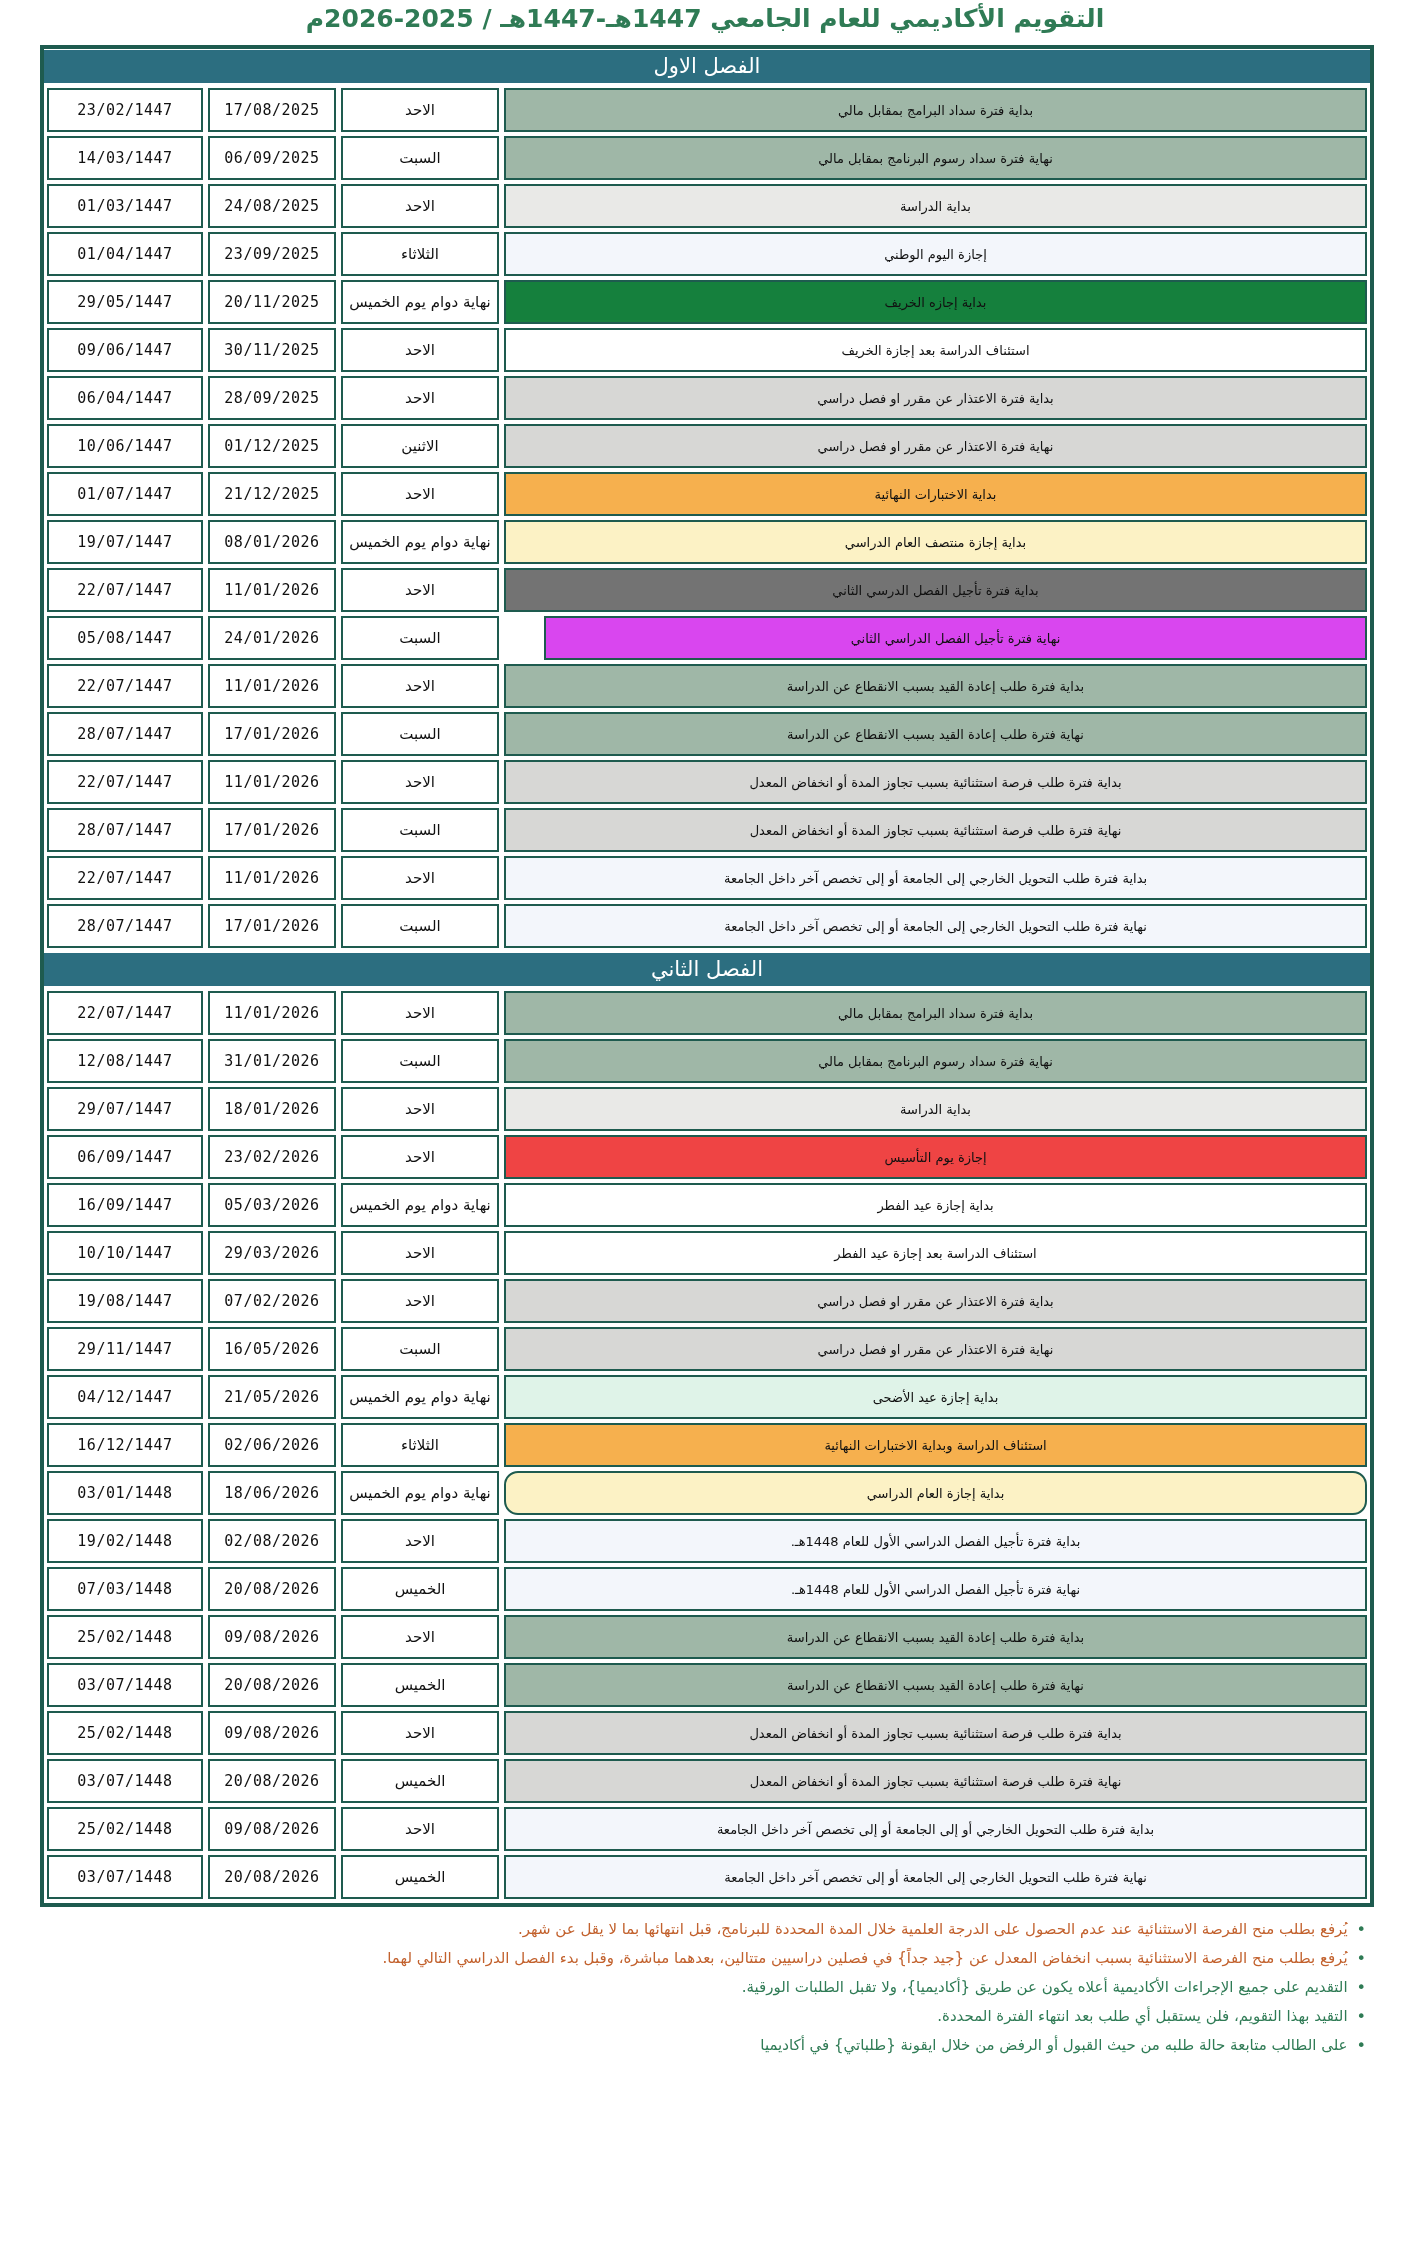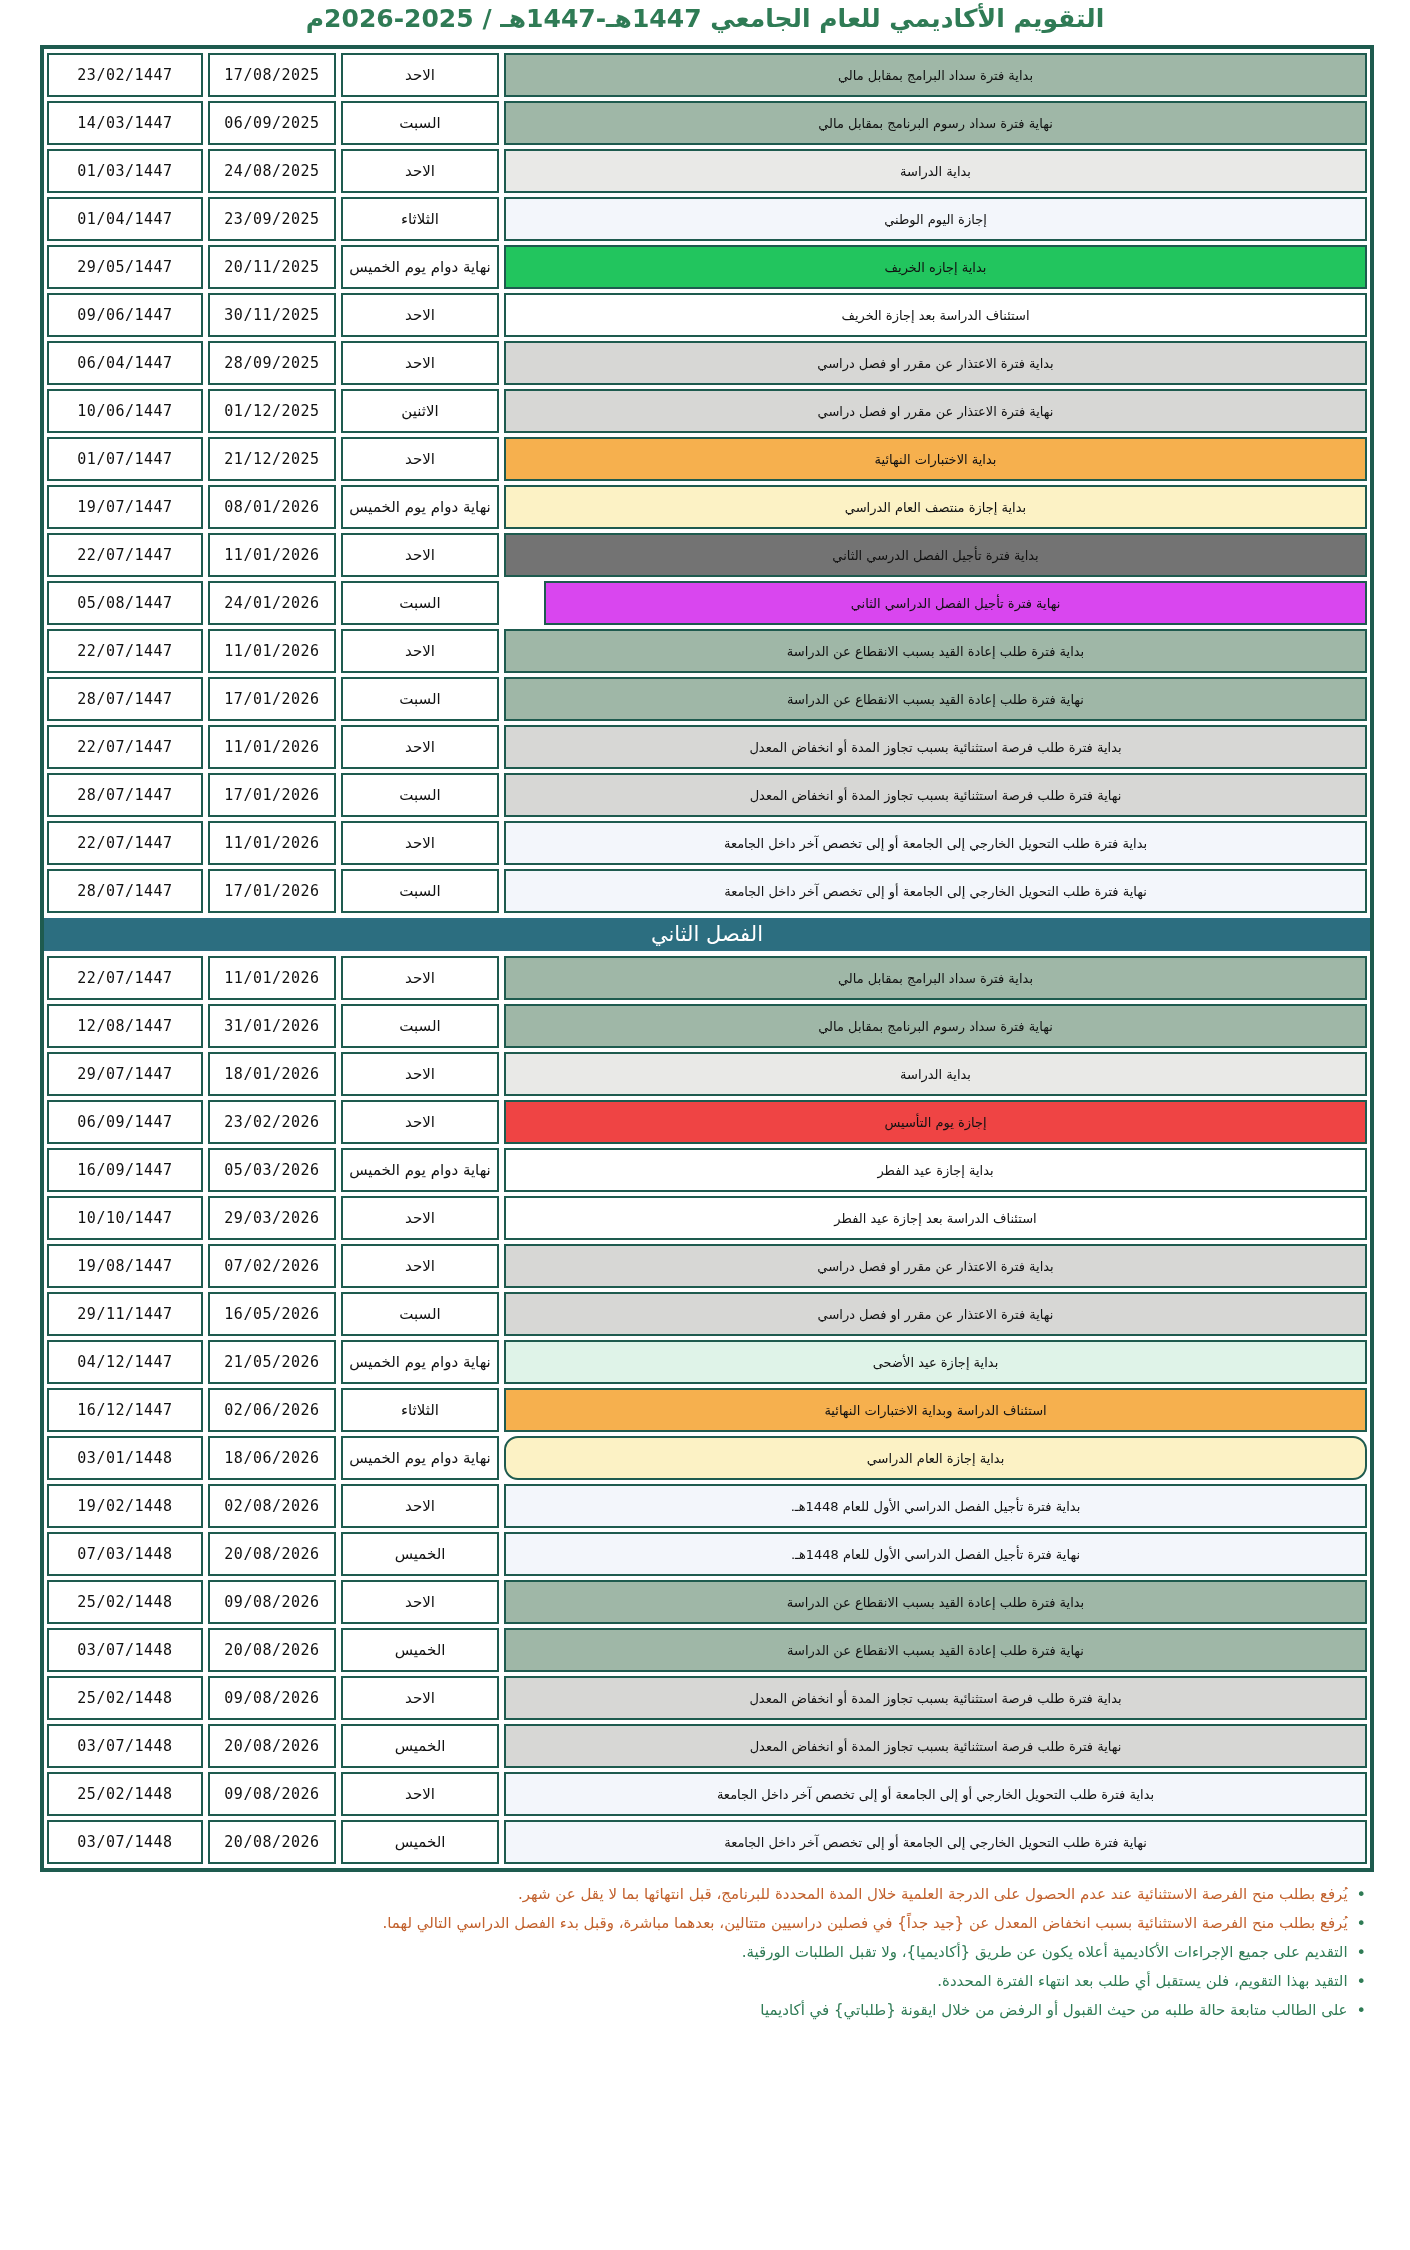--- a/index.html
+++ b/index.html
@@ -82,20 +82,21 @@
   }
   .note.green .note-text{color:var(--title-green);}
   .note.orange .note-text{color:var(--note-orange);}
 </style>
 </head>
 <body>
 
 <div class="page-title">التقويم الأكاديمي للعام الجامعي 1447هـ-1447هـ / 2025-2026م</div>
 
 <div class="cal-table">
+    <div class="section-header">الفصل الاول</div>
     <div class="t-row">
       <div class="cell event" style="background: rgb(159, 183, 167);">بداية  فترة سداد البرامج بمقابل مالي</div>
       <div class="cell day">الاحد</div>
       <div class="cell greg">17/08/2025</div>
       <div class="cell hijri">23/02/1447</div>
     </div>
     <div class="t-row">
       <div class="cell event" style="background: rgb(159, 183, 167);">نهاية فترة سداد رسوم البرنامج بمقابل مالي</div>
       <div class="cell day">السبت</div>
       <div class="cell greg">06/09/2025</div>
@@ -107,21 +108,21 @@
       <div class="cell greg">24/08/2025</div>
       <div class="cell hijri">01/03/1447</div>
     </div>
     <div class="t-row">
       <div class="cell event" style="background: rgb(243, 246, 251);">إجازة اليوم الوطني</div>
       <div class="cell day">الثلاثاء</div>
       <div class="cell greg">23/09/2025</div>
       <div class="cell hijri">01/04/1447</div>
     </div>
     <div class="t-row">
-      <div class="cell event" style="background: #22c55e;">بداية إجازه  الخريف</div>
+      <div class="cell event" style="background: #15803d;">بداية إجازه  الخريف</div>
       <div class="cell day">نهاية دوام يوم الخميس</div>
       <div class="cell greg">20/11/2025</div>
       <div class="cell hijri">29/05/1447</div>
     </div>
     <div class="t-row">
       <div class="cell event" style="background: rgb(255, 255, 255);">استئناف الدراسة بعد إجازة الخريف</div>
       <div class="cell day">الاحد</div>
       <div class="cell greg">30/11/2025</div>
       <div class="cell hijri">09/06/1447</div>
     </div>

